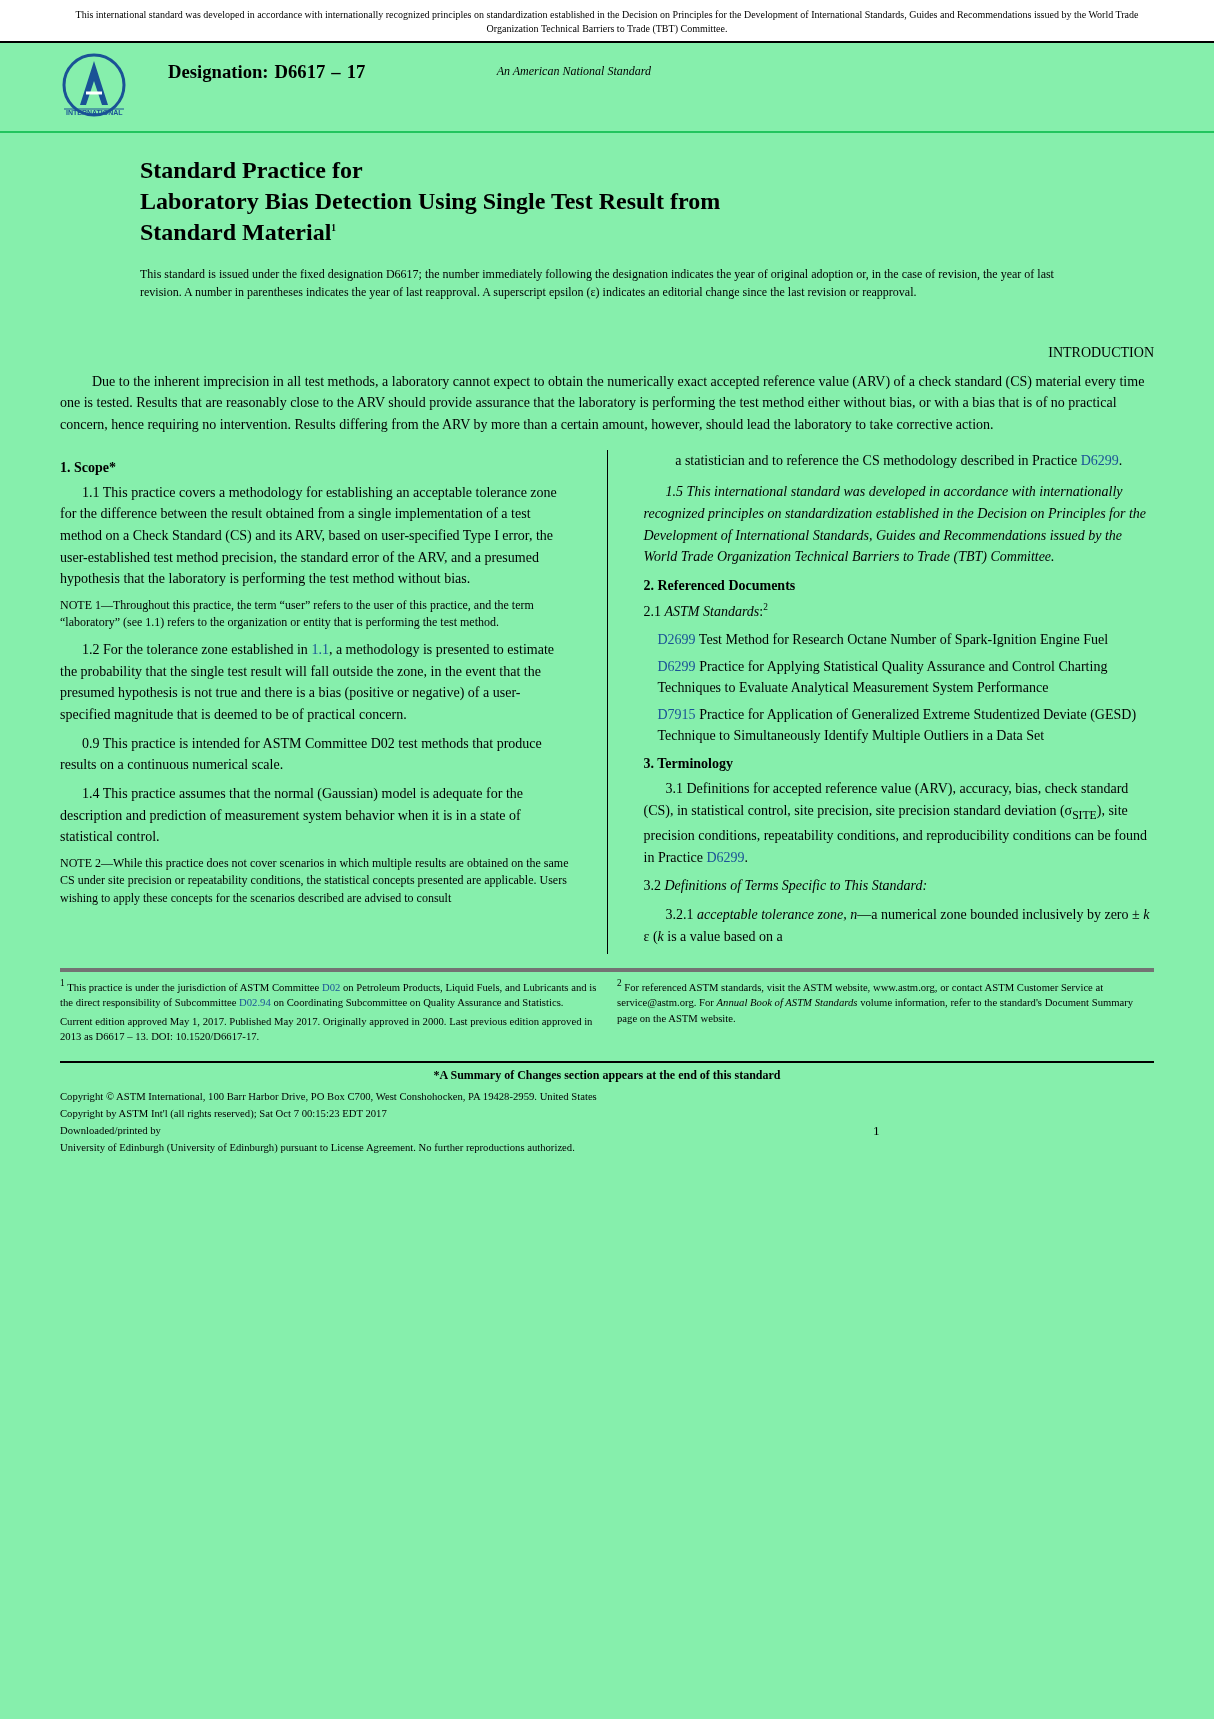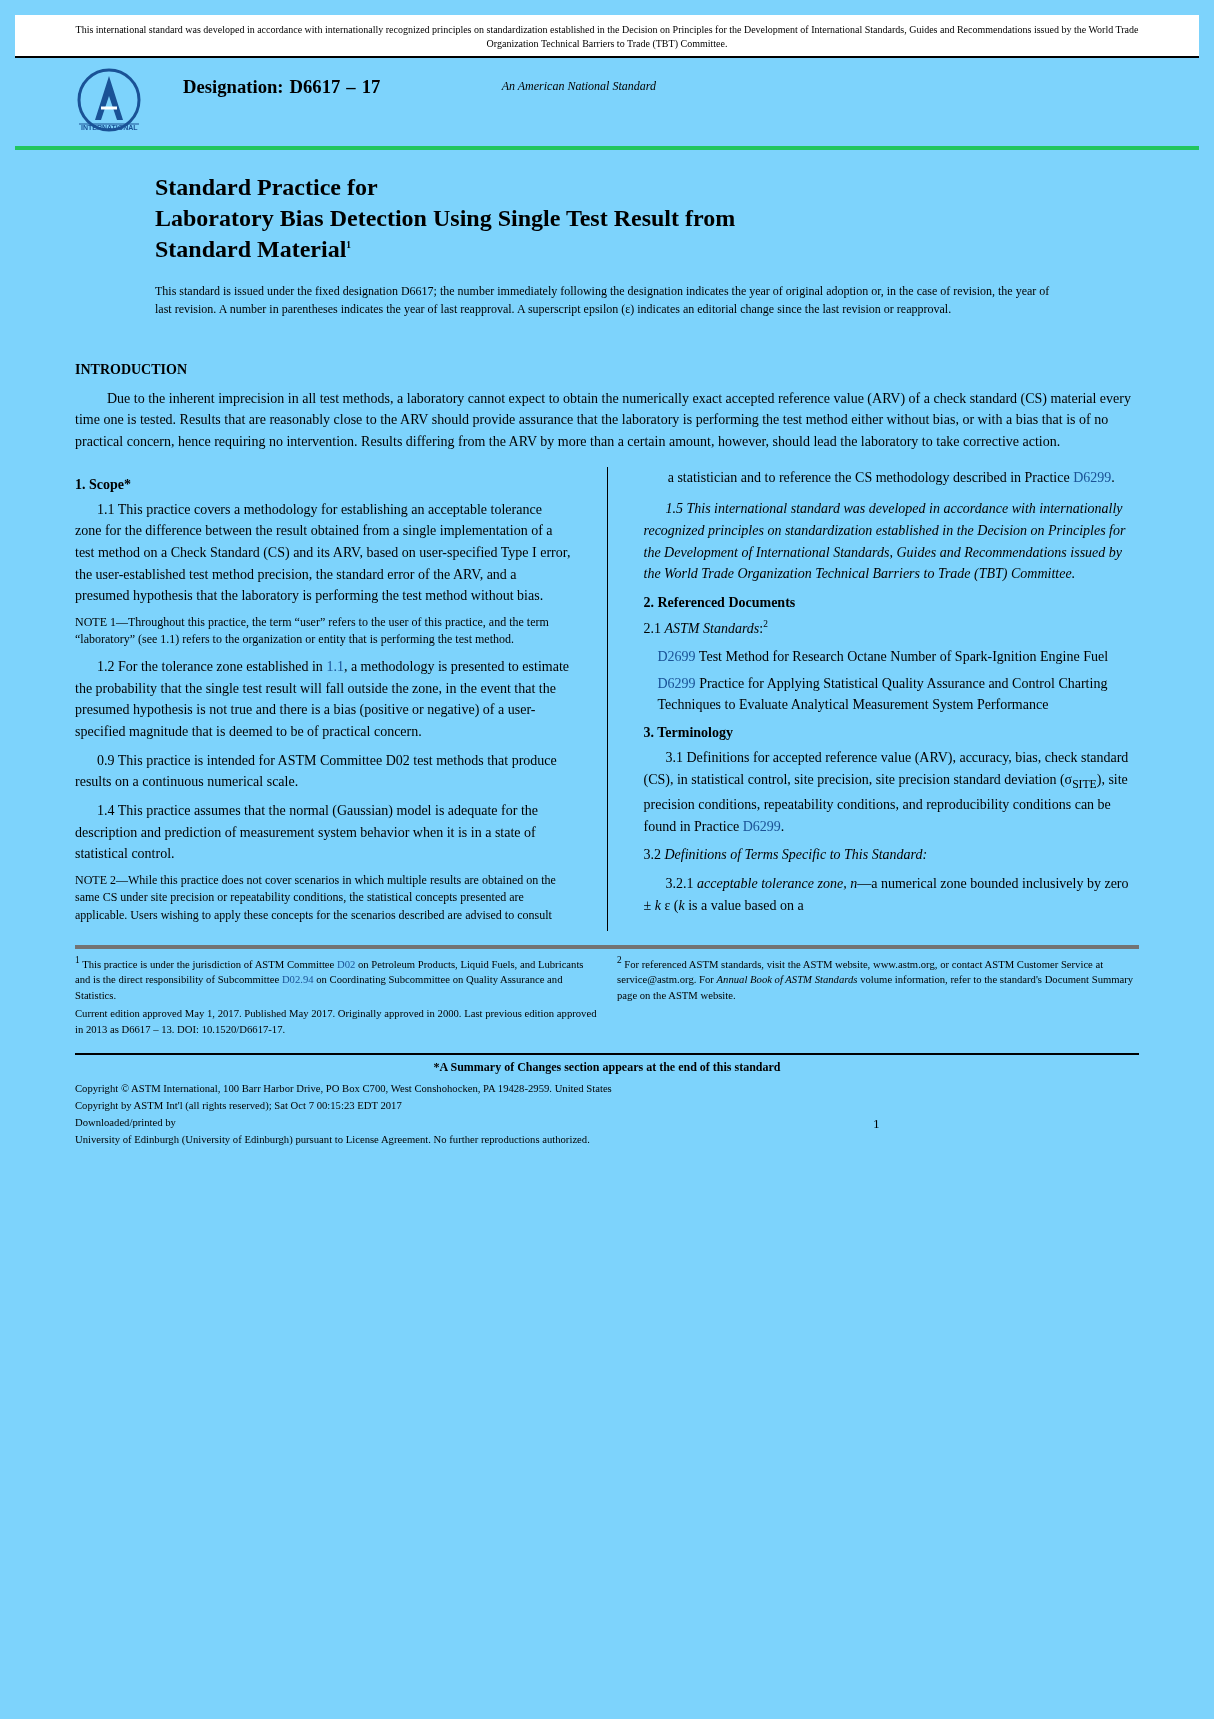--- a/index.html
+++ b/index.html
@@ -7,38 +7,38 @@
       background: #fff;
       font-family: "Times New Roman", Times, serif;
       font-size: 10.5pt;
       color: #000;
       width: 1214px;
       min-height: 1719px;
     }
     .page {
       width: 1214px;
       min-height: 1719px;
-      background: #7dd3fc;
-      padding: 15px;
+      background: #86efac;
+      padding: 0;
       position: relative;
     }
     .top-notice {
       background: #fff;
       font-size: 7.5pt;
       text-align: center;
       padding: 8px 60px 6px 60px;
       line-height: 1.35;
       border-bottom: none;
     }
     .header-section {
       display: flex;
       align-items: flex-start;
       padding: 10px 60px 6px 60px;
       border-top: 2px solid #000;
-      border-bottom: 4px solid #22c55e;
+      border-bottom: 2px solid #22c55e;
       margin-bottom: 0;
     }
     .logo-area {
       display: flex;
       align-items: center;
       margin-right: 18px;
       min-width: 90px;
     }
     .astm-logo {
       width: 80px;
@@ -57,22 +57,22 @@
       font-weight: bold;
       line-height: 1.3;
       margin-bottom: 16px;
     }
     .title-note {
       font-size: 9pt;
       line-height: 1.5;
       margin: 0 0 14px 0;
     }
     .section-heading {
-      text-align: left;
-      font-weight: bold;
+      text-align: right;
+      font-weight: normal;
       font-size: 10.5pt;
       margin: 14px 0 10px 0;
     }
     .intro-text {
       font-size: 10.5pt;
       line-height: 1.55;
       text-indent: 32px;
       margin-bottom: 8px;
       padding: 0 60px;
     }
@@ -268,20 +268,23 @@
       </p>
 
       <div class="ref-item">
         <a class="link-blue ref-item-link">D2699</a> Test Method for Research Octane Number of Spark-Ignition Engine Fuel
       </div>
 
       <div class="ref-item">
         <a class="link-blue ref-item-link">D6299</a> Practice for Applying Statistical Quality Assurance and Control Charting Techniques to Evaluate Analytical Measurement System Performance
       </div>
 
+      <div class="ref-item">
+        <a class="link-blue ref-item-link">D7915</a> Practice for Application of Generalized Extreme Studentized Deviate (GESD) Technique to Simultaneously Identify Multiple Outliers in a Data Set
+      </div>
 
       <div class="sub-section-title">3. Terminology</div>
 
       <p class="definition-para">
         3.1 Definitions for accepted reference value (ARV), accuracy, bias, check standard (CS), in statistical control, site precision, site precision standard deviation (σ<sub>SITE</sub>), site precision conditions, repeatability conditions, and reproducibility conditions can be found in Practice <a class="link-blue">D6299</a>.
       </p>
 
       <p class="definition-para" style="text-indent:0;">
         3.2 <em>Definitions of Terms Specific to This Standard:</em>
       </p>

